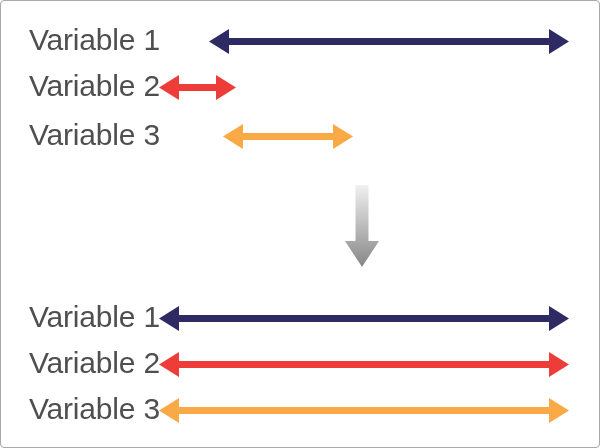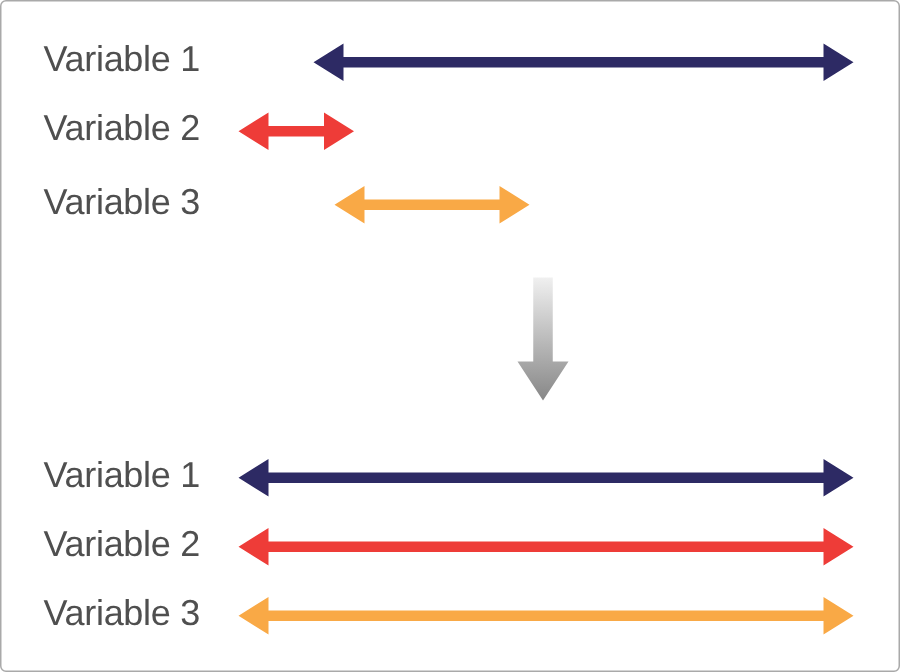--- a/index.html
+++ b/index.html
@@ -15,21 +15,21 @@
     border: 1px solid #a9a9a9;
     border-radius: 4px;
     background: #ffffff;
     overflow: hidden;
     box-sizing: content-box;
   }
   .var-label {
     position: absolute;
     left: 28px;
     transform: translateY(-52%);
-    font-size: 24px;
+    font-size: 30px;
     letter-spacing: -0.2px;
     font-weight: 400;
     color: #4f4f4f;
     white-space: nowrap;
     user-select: none;
   }
   svg.range-arrow, svg.down-arrow {
     position: absolute;
     display: block;
     overflow: visible;

